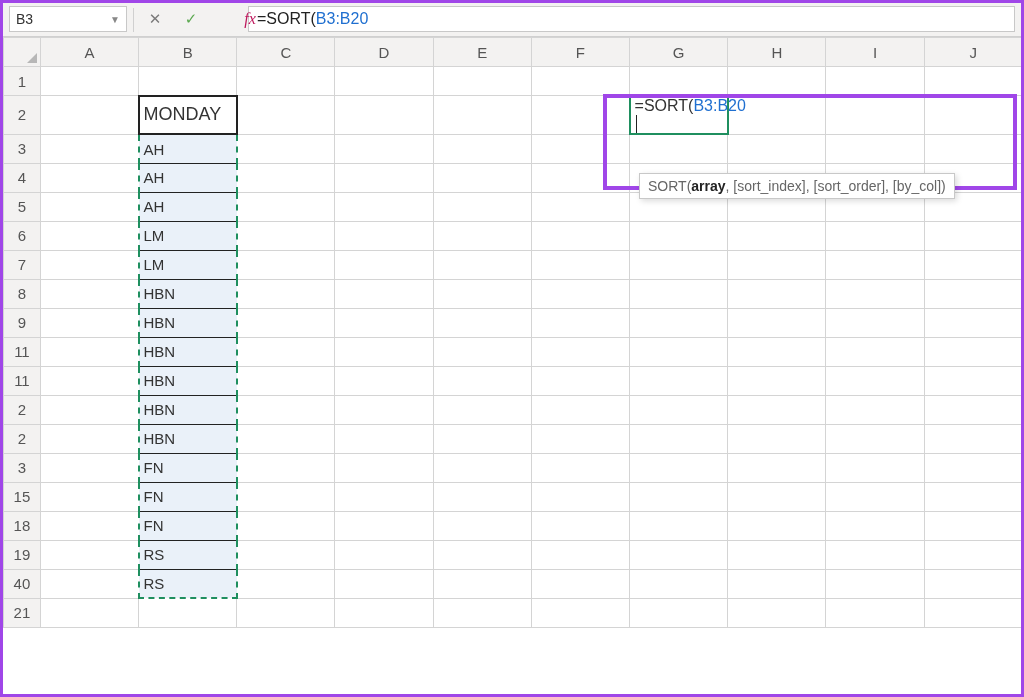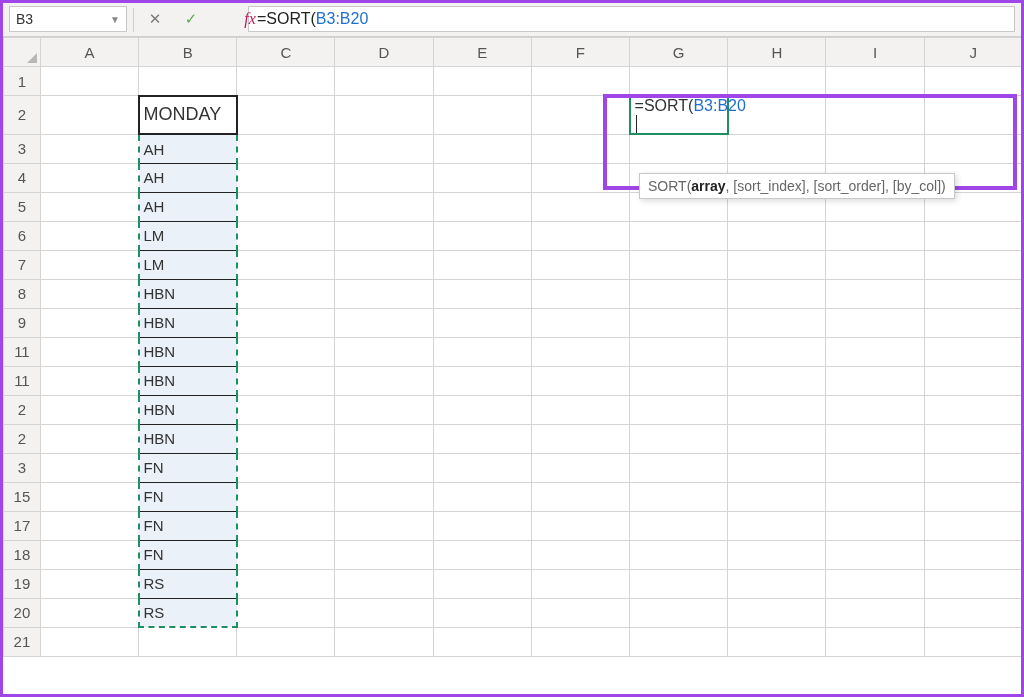--- a/index.html
+++ b/index.html
@@ -388,60 +388,47 @@
           <td></td>
           <td></td>
           <td></td>
           <td></td>
           <td></td>
           <td></td>
           <td></td>
           <td></td>
         </tr>
   <tr>
-          <th class="rowhead">17</th>
+          <th class="rowhead">18</th>
           <td></td>
           <td class="sel">FN</td>
           <td></td>
           <td></td>
           <td></td>
           <td></td>
           <td></td>
           <td></td>
           <td></td>
           <td></td>
         </tr>
   <tr>
-          <th class="rowhead">18</th>
-          <td></td>
-          <td class="sel">FN</td>
-          <td></td>
-          <td></td>
-          <td></td>
-          <td></td>
-          <td></td>
-          <td></td>
-          <td></td>
-          <td></td>
-        </tr>
-  <tr>
           <th class="rowhead">19</th>
           <td></td>
           <td class="sel">RS</td>
           <td></td>
           <td></td>
           <td></td>
           <td></td>
           <td></td>
           <td></td>
           <td></td>
           <td></td>
         </tr>
   <tr>
-          <th class="rowhead">20</th>
+          <th class="rowhead">40</th>
           <td></td>
           <td class="sel last">RS</td>
           <td></td>
           <td></td>
           <td></td>
           <td></td>
           <td></td>
           <td></td>
           <td></td>
           <td></td>

